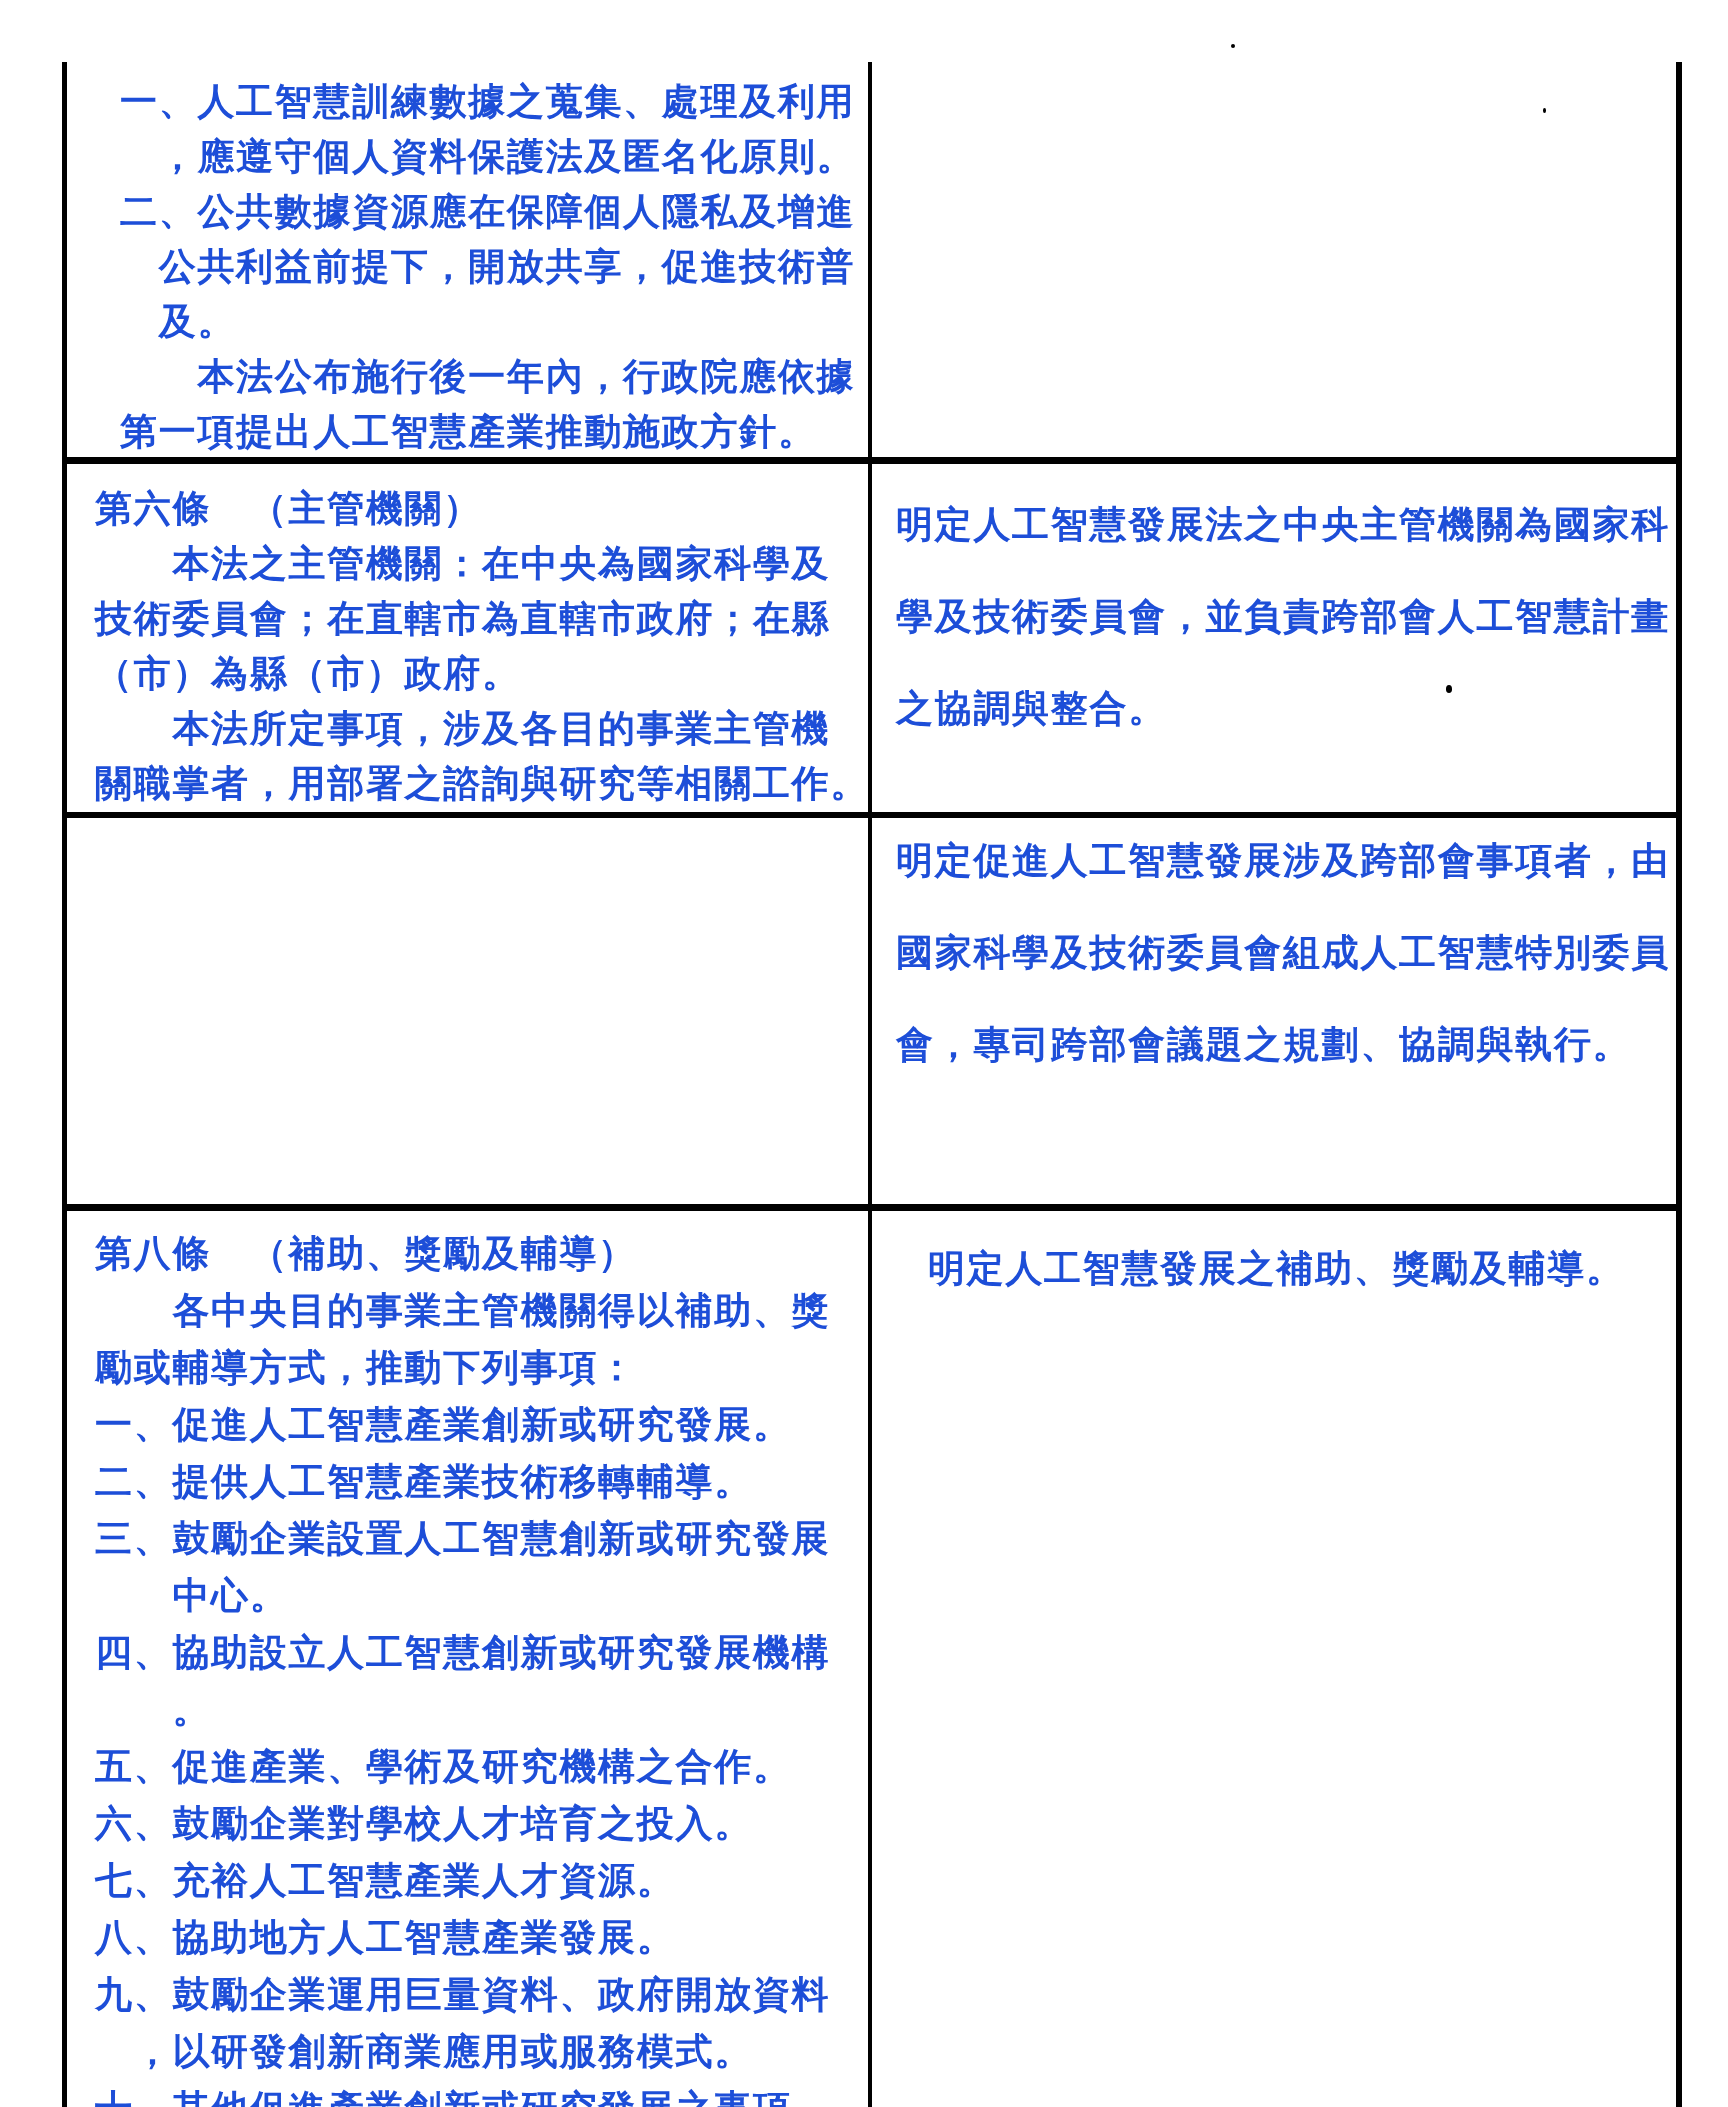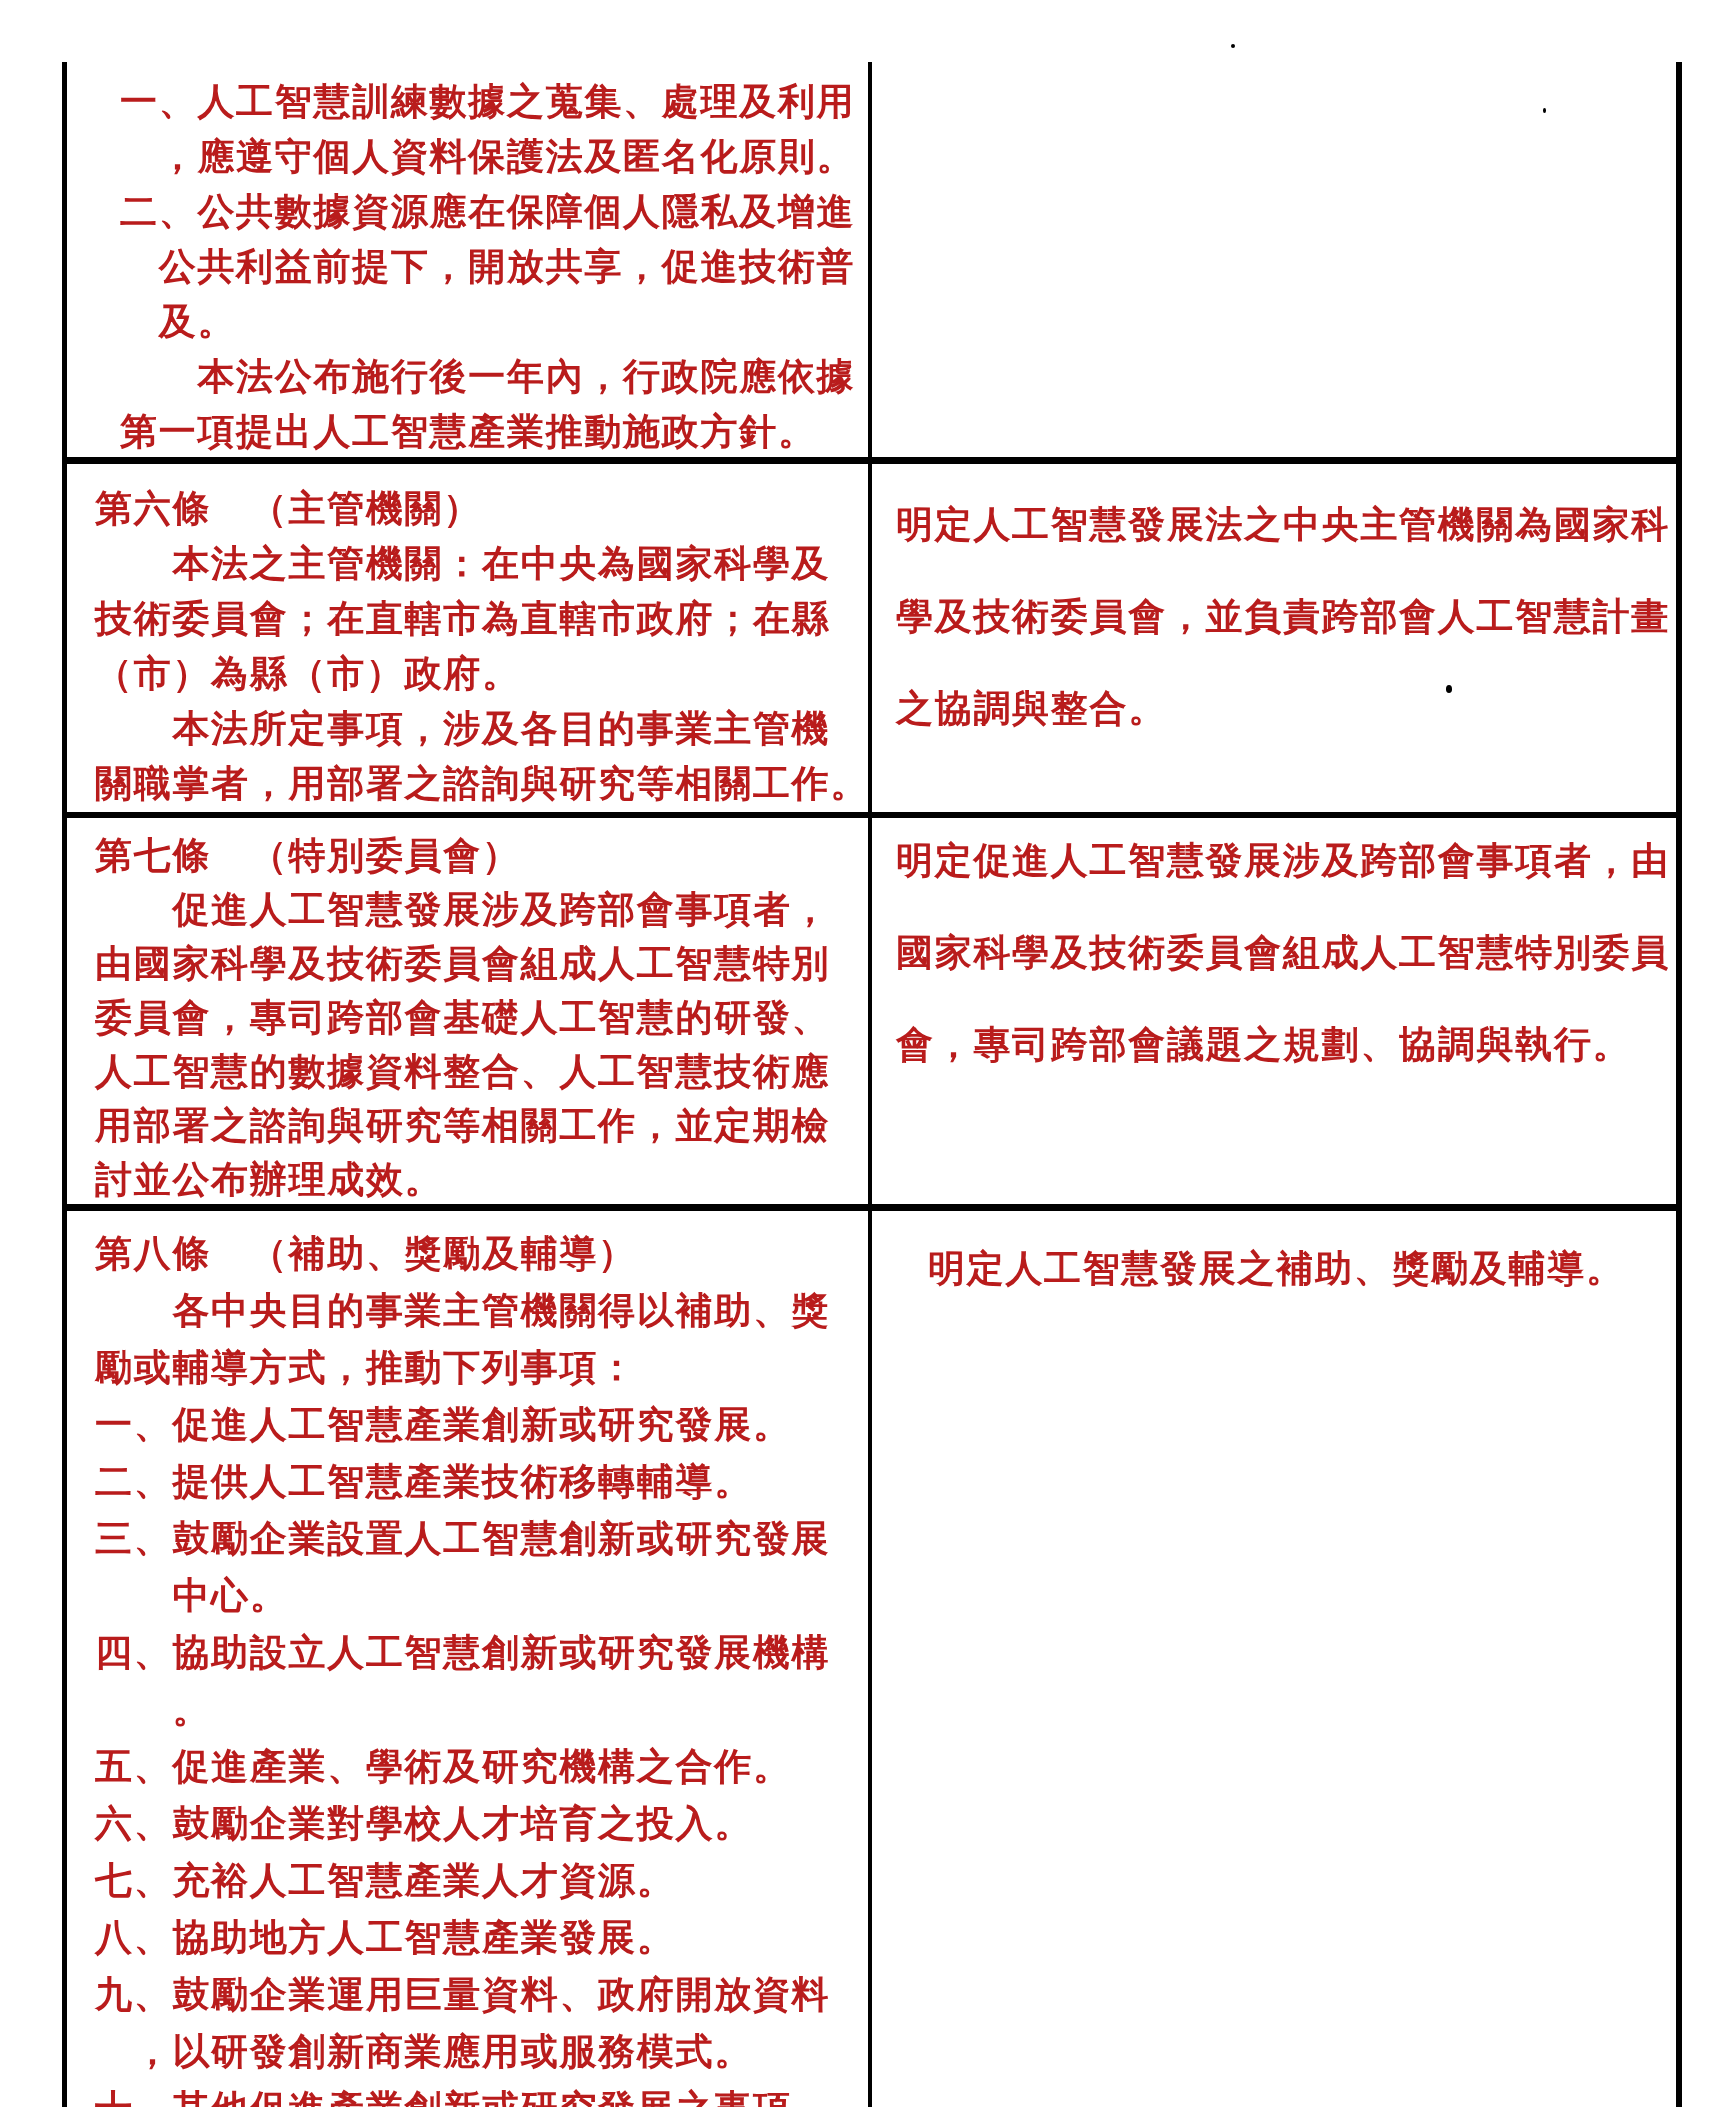--- a/index.html
+++ b/index.html
@@ -7,21 +7,21 @@
     position:relative;
     width:1729px;
     height:2467px;
     background:#ffffff;
     overflow:hidden;
     font-family:"DejaVu Serif","Liberation Serif",serif;
   }
   .cell-text{
     position:absolute;
     white-space:pre;
-    color:#b91c1c;
+    color:#1d4ed8;
     font-size:37px;
     letter-spacing:1.7px;
     font-weight:600;
     text-align:left;
   }
   .article-col{line-height:55px;left:95px;width:759px;}
   .explain-col{line-height:92px;left:896px;width:767px;font-family:Liberation Mono, monospace;}
   .rule{position:absolute;background:#000000;}
   .v{width:5px;}
   .h{height:6.3px;}
@@ -48,27 +48,20 @@
 　　本法公布施行後一年內，行政院應依據
 第一項提出人工智慧產業推動施政方針。</div>
 
   <div class="cell-text article-col" style="top:481px;">第六條　（主管機關）
 　　本法之主管機關：在中央為國家科學及
 技術委員會；在直轄市為直轄市政府；在縣
 （市）為縣（市）政府。
 　　本法所定事項，涉及各目的事業主管機
 關職掌者，用部署之諮詢與研究等相關工作。</div>
 
-  <div class="cell-text article-col" style="top:828px;line-height:54px;">第七條　（特別委員會）
-　　促進人工智慧發展涉及跨部會事項者，
-由國家科學及技術委員會組成人工智慧特別
-委員會，專司跨部會基礎人工智慧的研發、
-人工智慧的數據資料整合、人工智慧技術應
-用部署之諮詢與研究等相關工作，並定期檢
-討並公布辦理成效。</div>
 
   <div class="cell-text article-col" style="top:1225px;line-height:57px;">第八條　（補助、獎勵及輔導）
 　　各中央目的事業主管機關得以補助、獎
 勵或輔導方式，推動下列事項：
 一、促進人工智慧產業創新或研究發展。
 二、提供人工智慧產業技術移轉輔導。
 三、鼓勵企業設置人工智慧創新或研究發展
 　　中心。
 四、協助設立人工智慧創新或研究發展機構
 　　。

